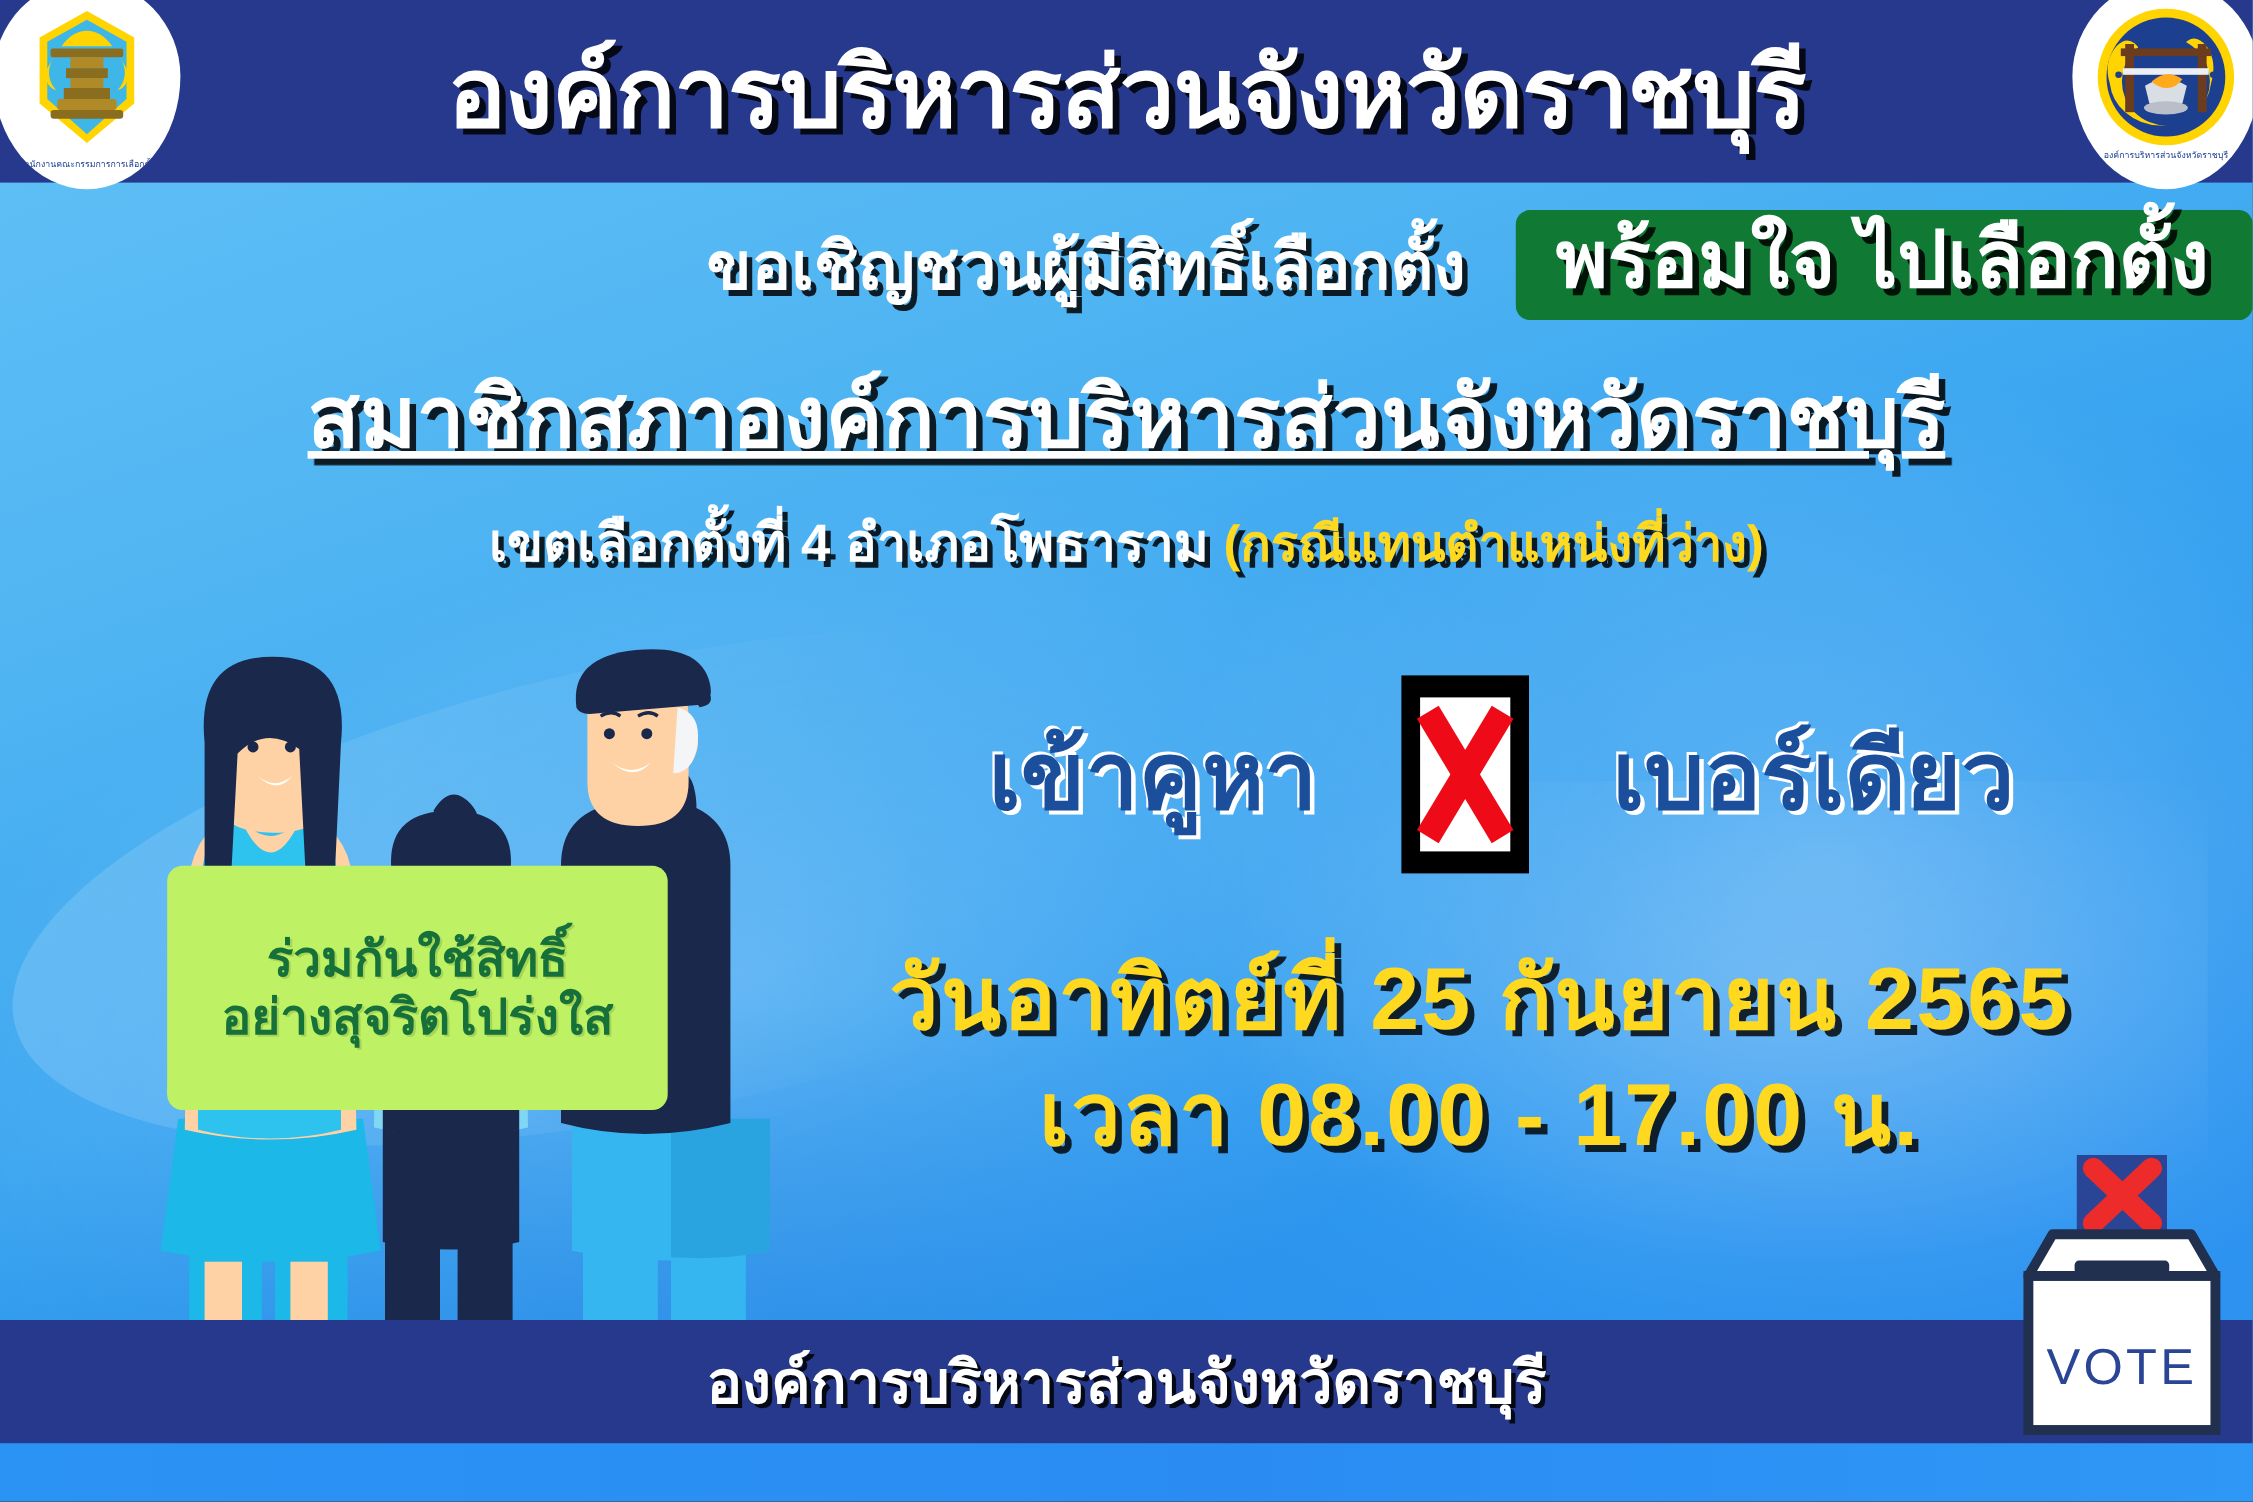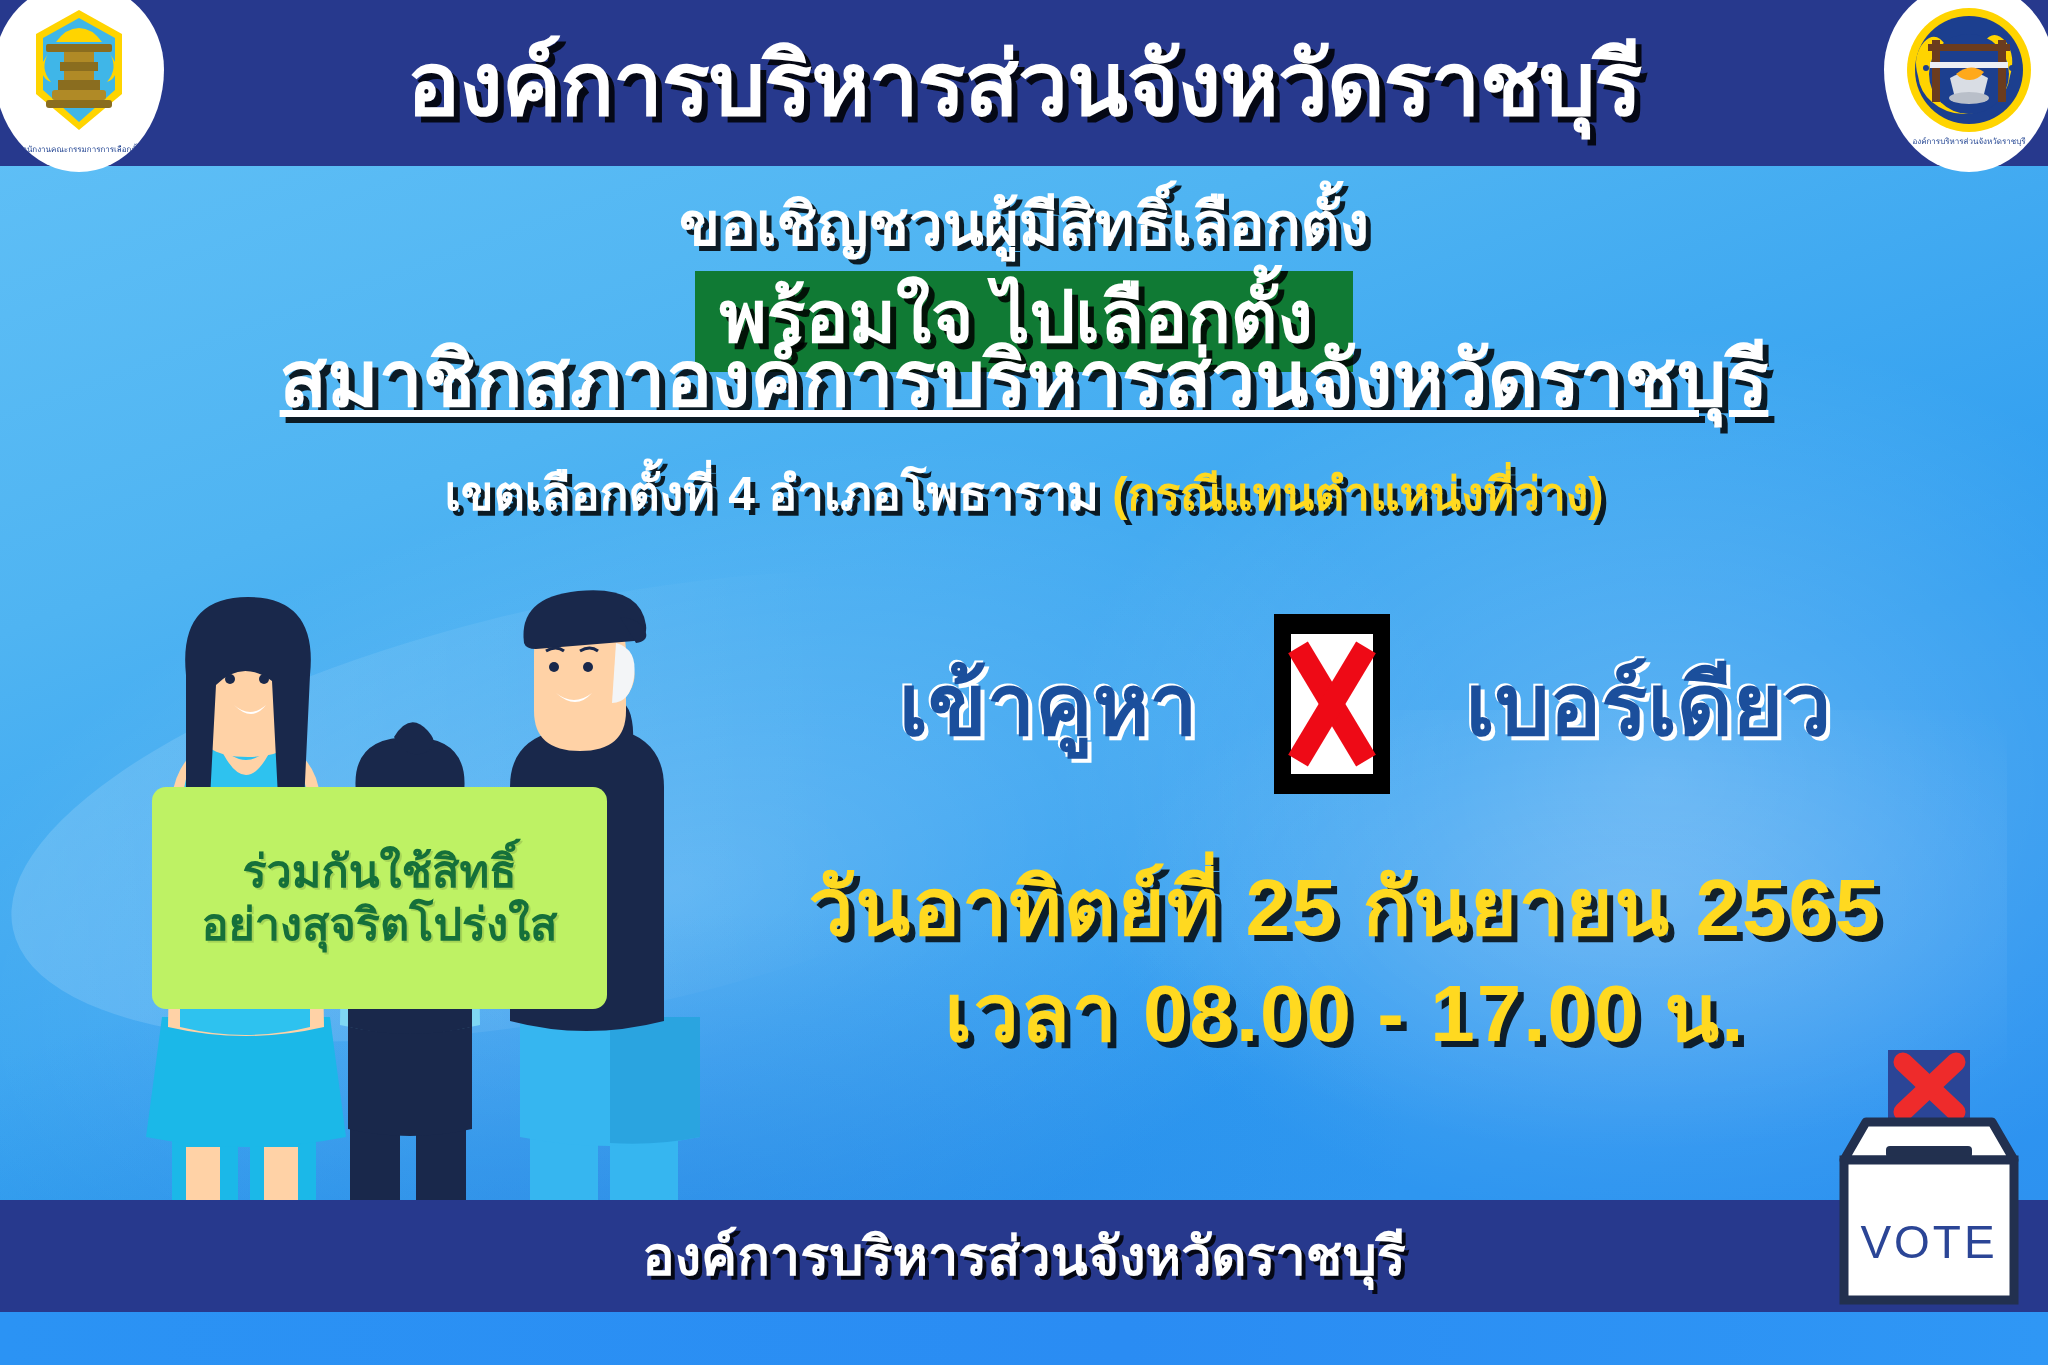--- a/index.html
+++ b/index.html
@@ -36,24 +36,24 @@
     text-shadow:6px 6px 0 rgba(0,0,0,.85);z-index:22;white-space:nowrap;}
   .badge{position:absolute;top:-18px;width:170px;height:190px;background:#fff;
     border-radius:50% 50% 50% 50%/ 46% 46% 54% 54%;z-index:24;
     display:flex;align-items:center;justify-content:center;overflow:hidden;}
   .badge.left{left:-6px;}
   .badge.right{right:-6px;}
   .badge svg{display:block;}
 
   
   .row1{position:absolute;left:0;top:176px;width:100%;height:130px;
-    display:flex;align-items:center;justify-content:flex-start;z-index:10;flex-direction:column;}
+    display:flex;align-items:center;justify-content:flex-end;gap:46px;z-index:10;}
   .invite-text{color:#ffffff;font-size:60px;font-weight:bold;
     text-shadow:5px 5px 0 rgba(0,0,0,.85);white-space:nowrap;}
-  .green-box{background:#107a34;padding:6px 40px 14px 24px;}
+  .green-box{background:#107a34;padding:6px 40px 14px 36px;border-radius:13px;}
   .green-box .inner{color:#ffffff;font-size:72px;font-weight:bold;
     text-shadow:6px 6px 0 rgba(0,0,0,.85);white-space:nowrap;line-height:1.12;}
 
   
   .row2{position:absolute;left:0;top:337px;width:100%;text-align:center;z-index:10;}
   .council-text{color:#ffffff;font-size:78px;font-weight:bold;
     text-shadow:6px 6px 0 rgba(0,0,0,.85);white-space:nowrap;line-height:1.1;text-decoration:underline;}
   .row3{position:absolute;left:0;top:455px;width:100%;text-align:center;z-index:10;
     white-space:nowrap;}
   .district-text{color:#ffffff;font-size:48px;font-weight:bold;

